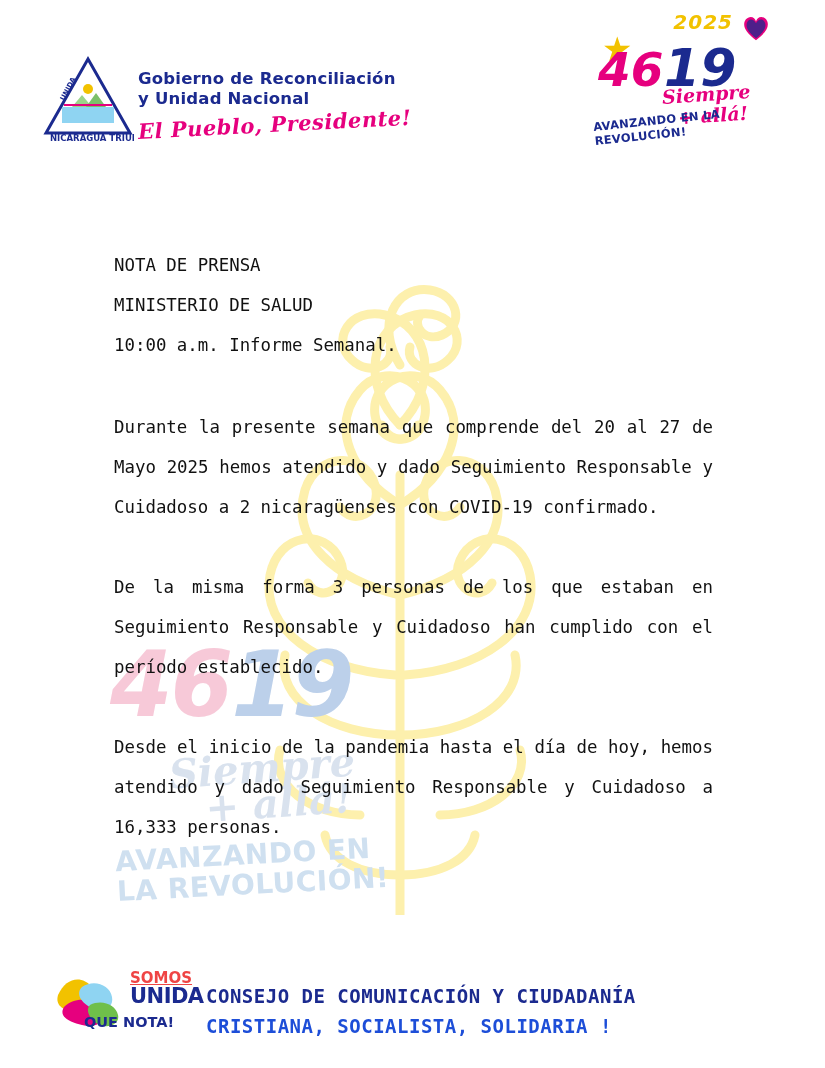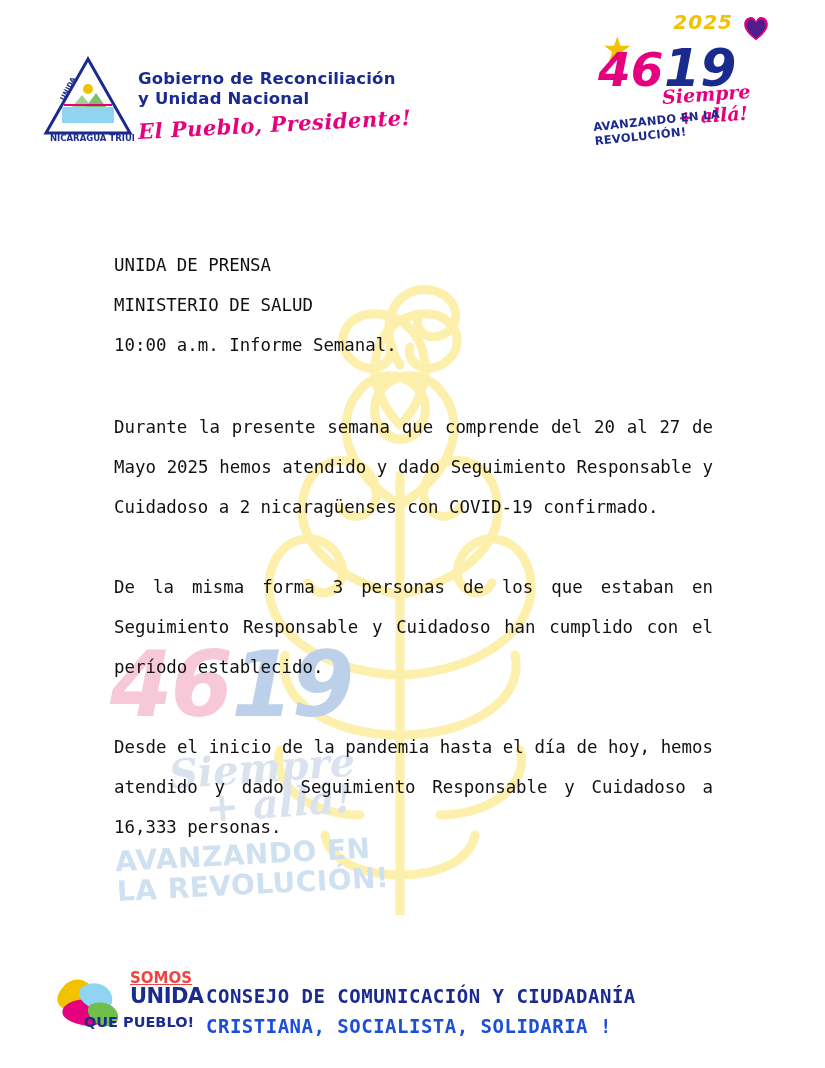--- a/index.html
+++ b/index.html
@@ -365,42 +365,42 @@
   </div>
   <div class="wm-avanzando">
     <div>AVANZANDO EN</div>
     <div>LA REVOLUCIÓN!</div>
   </div>
 </div>
 
 <div class="content">
 
   <div class="head-block">
-    <div>UNIDA DE PRENSA</div>
+    <div>NOTA DE PRENSA</div>
     <div>MINISTERIO DE SALUD</div>
     <div>10:00 a.m. Informe Semanal.</div>
   </div>
 
   <p class="para">Durante la presente semana que comprende del 20 al 27 de Mayo 2025 hemos atendido y dado Seguimiento Responsable y Cuidadoso a 2 nicaragüenses con COVID-19 confirmado.</p>
   <p class="para">De la misma forma 3 personas de los que estaban en Seguimiento Responsable y Cuidadoso han cumplido con el período establecido.</p>
   <p class="para">Desde el inicio de la pandemia hasta el día de hoy, hemos atendido y dado Seguimiento Responsable y Cuidadoso a 16,333 personas.</p>
 </div>
 
 <div class="footer">
   <div class="somos-logo">
     <svg width="132" height="74" viewBox="0 0 132 74">
       <path d="M6,30 C14,12 30,10 40,22 C48,32 44,44 32,46 C18,48 2,44 6,30 Z" fill="#f2c200"></path>
       <path d="M12,42 C24,30 44,34 50,46 C55,56 44,64 30,60 C18,57 6,52 12,42 Z" fill="#e6007e"></path>
       <path d="M30,22 C42,14 58,20 60,32 C62,42 52,48 42,44 C32,40 22,30 30,22 Z" fill="#8fd4f2"></path>
       <path d="M38,40 C50,34 64,40 66,50 C68,58 58,64 48,60 C40,57 32,46 38,40 Z" fill="#6fbf4a"></path>
     </svg>
     <div class="somos-text">
       <div class="somos-1">SOMOS</div>
       <div class="somos-2">UNIDA</div>
-      <div class="somos-3">QUE PUEBLO!</div>
+      <div class="somos-3">QUE NOTA!</div>
     </div>
   </div>
 
   <div class="footer-lines">
     <div class="f-line1">CONSEJO DE COMUNICACIÓN Y CIUDADANÍA</div>
     <div class="f-line2">CRISTIANA, SOCIALISTA, SOLIDARIA !</div>
   </div>
 </div>
 
 </body></html>

